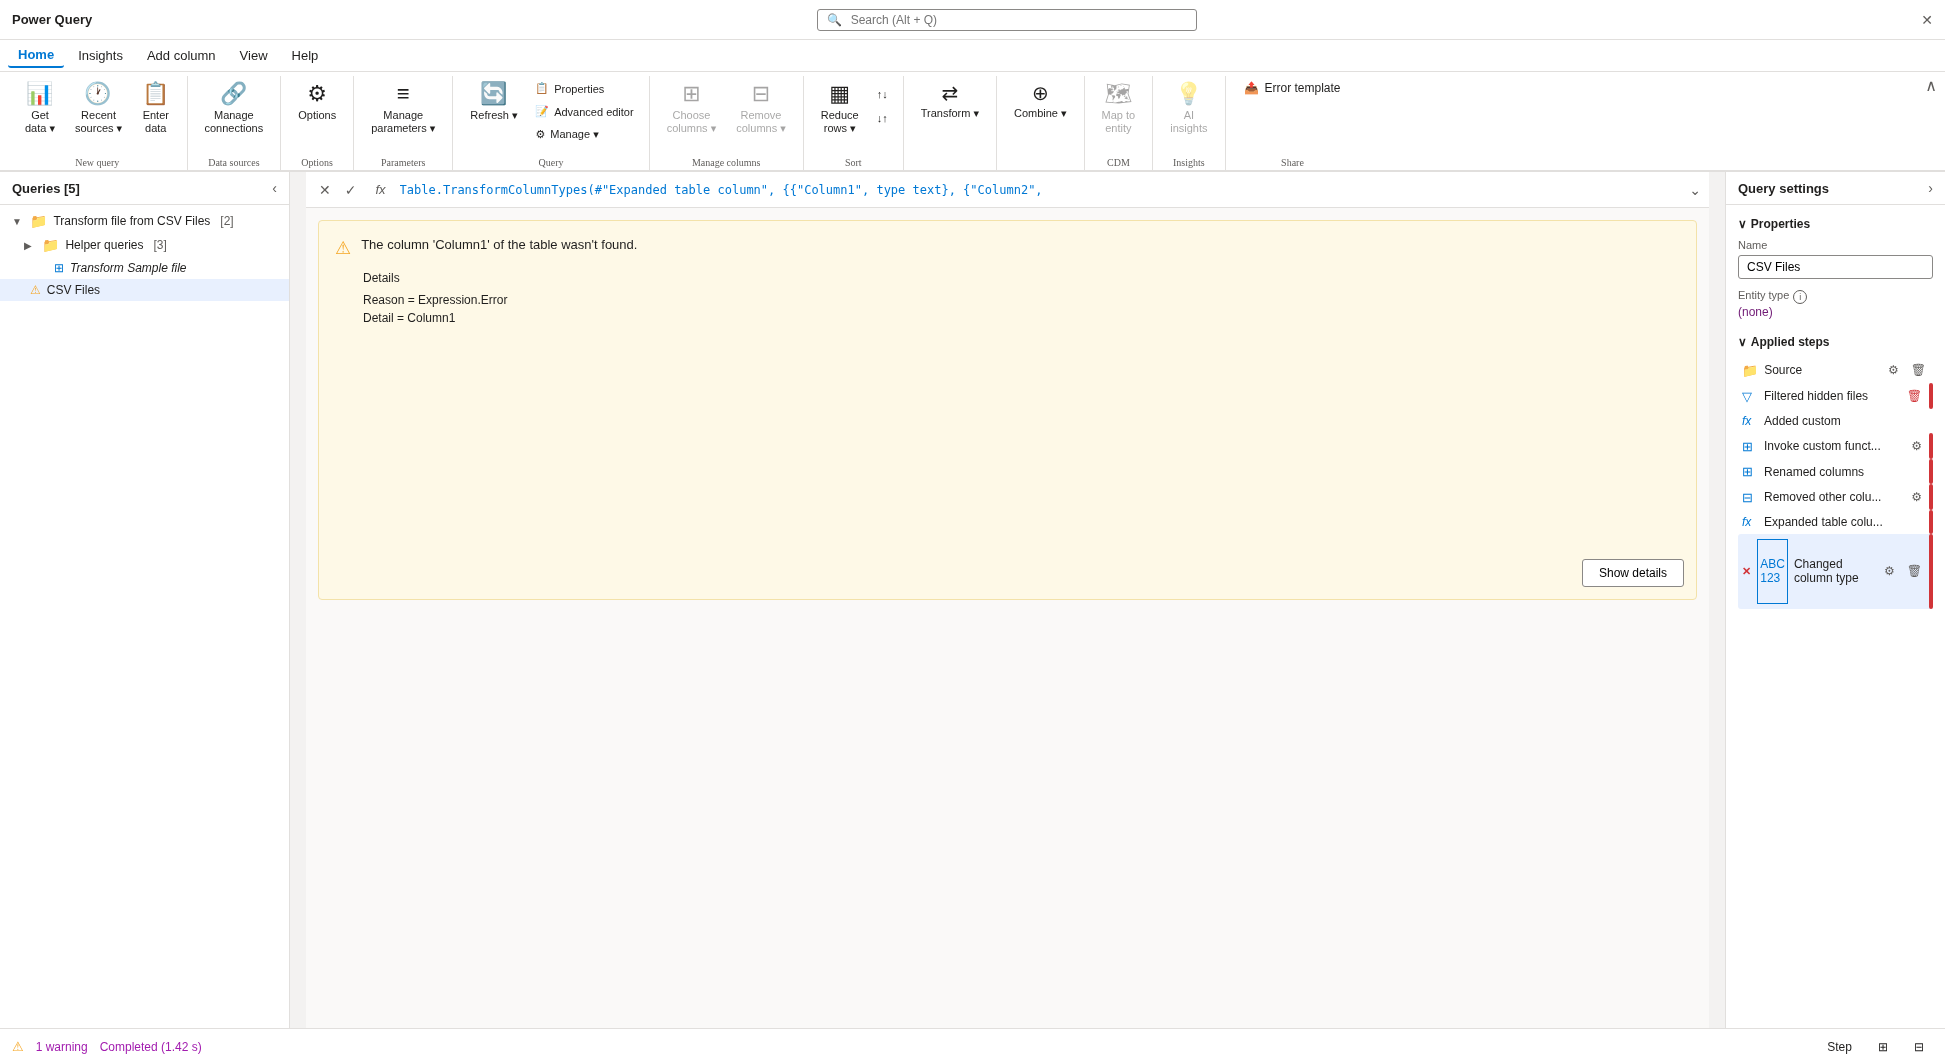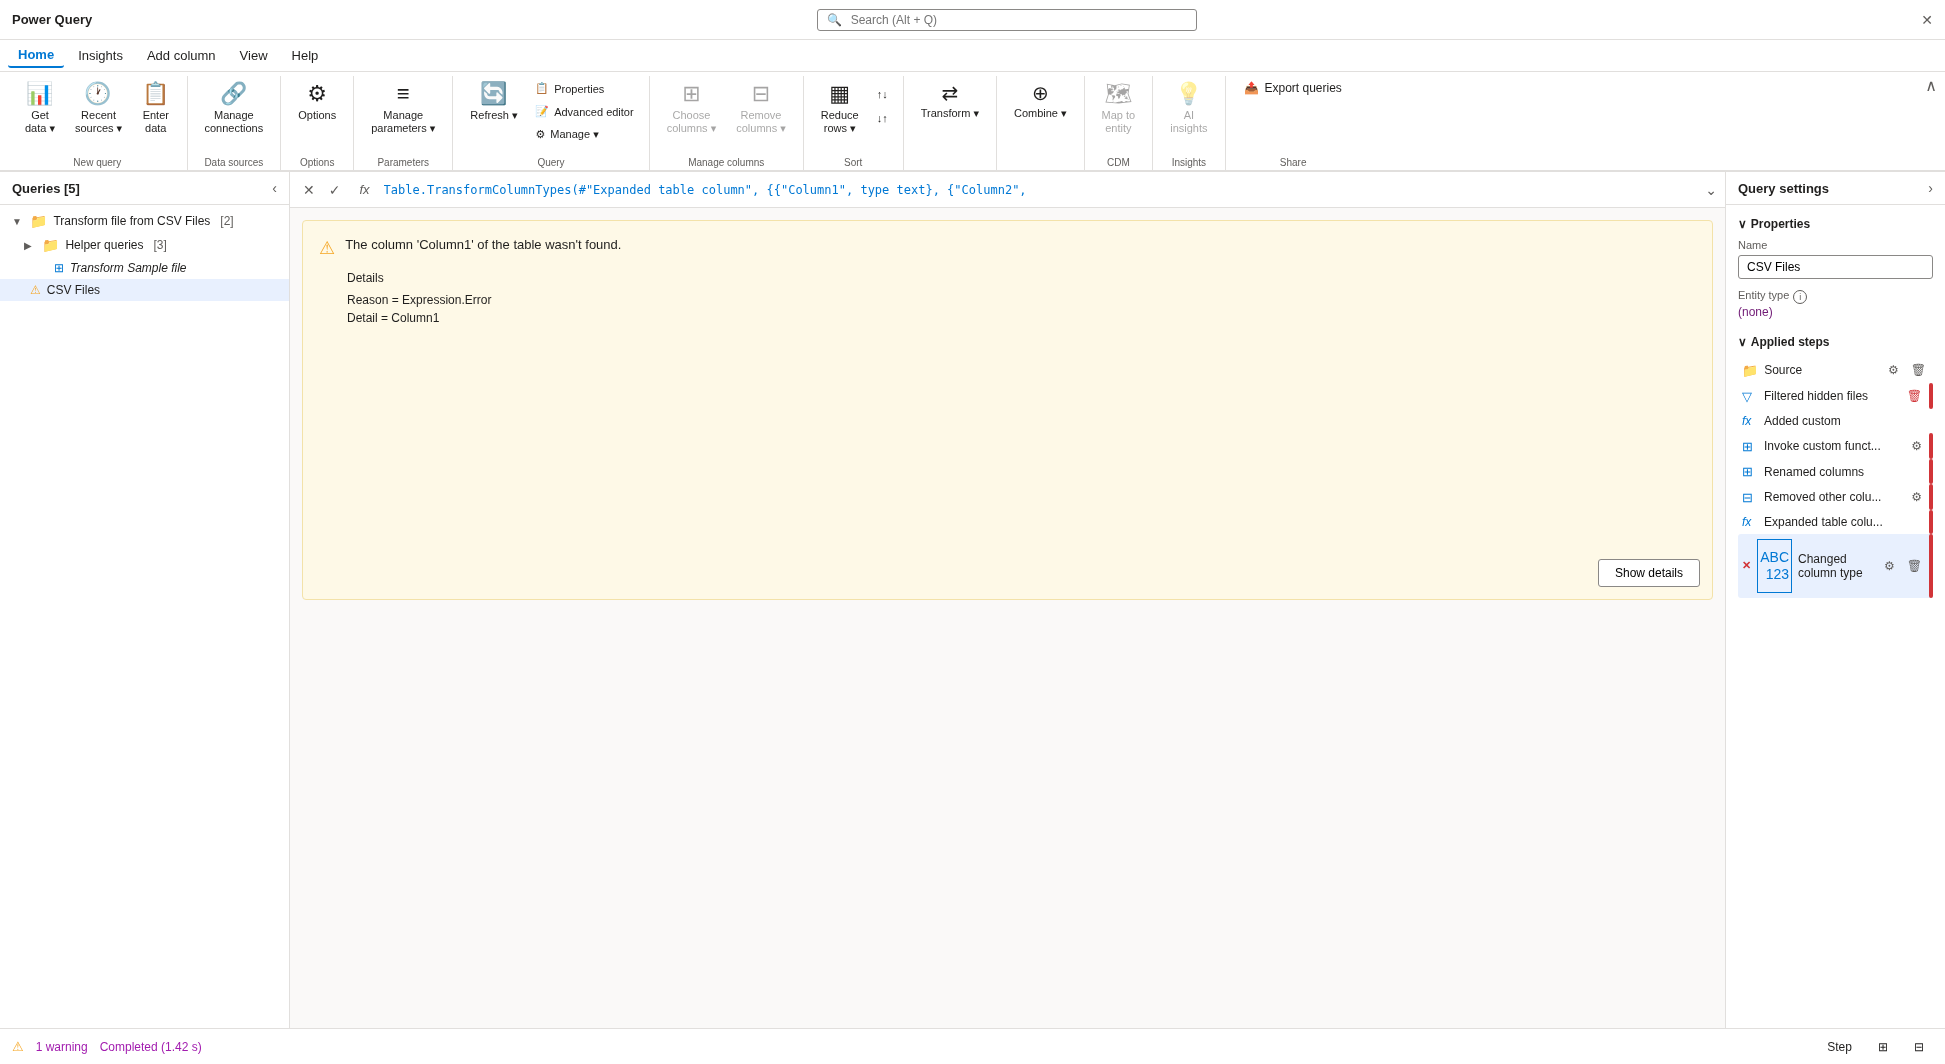--- a/index.html
+++ b/index.html
@@ -15,31 +15,31 @@
     
     #menu-bar { display: flex; align-items: center; background: #fff; height: 32px; padding: 0 8px; border-bottom: 1px solid #e1dfdd; gap: 4px; }
     .menu-item { padding: 4px 10px; cursor: pointer; font-size: 13px; border-radius: 3px; }
     .menu-item.active { border-bottom: 2px solid #0078d4; color: #0078d4; font-weight: 600; }
 
     
     #ribbon { display: flex; align-items: stretch; background: #fff; border-bottom: 2px solid #e1dfdd; padding: 4px 8px 0; min-height: 100px; position: relative; }
     .ribbon-group { display: flex; flex-direction: column; align-items: flex-start; padding: 0 8px; border-right: 1px solid #e1dfdd; }
     .ribbon-group:last-child { border-right: none; }
     .ribbon-buttons { display: flex; align-items: flex-start; gap: 2px; flex: 1; }
-    .ribbon-group-label { font-size: 10px; color: #605e5c; text-align: center; margin-top: auto; padding-bottom: 2px; align-self: center; }
+    .ribbon-group-label { font-size: 10px; color: #605e5c; text-align: center; margin-top: auto; padding-bottom: 2px; align-self: center; font-family: Liberation Serif, serif; }
     .ribbon-btn { display: flex; flex-direction: column; align-items: center; justify-content: flex-start; padding: 4px 8px; cursor: pointer; border-radius: 3px; min-width: 44px; border: 1px solid transparent; font-size: 11px; text-align: center; }
     .ribbon-btn.disabled { opacity: 0.4; cursor: default; }
     .ribbon-btn .icon { font-size: 22px; margin-bottom: 2px; }
     .ribbon-btn .label { font-size: 11px; color: #201f1e; line-height: 1.2; }
     .ribbon-btn-small { display: flex; align-items: center; padding: 3px 6px; cursor: pointer; border-radius: 3px; gap: 5px; font-size: 11px; border: 1px solid transparent; }
     .ribbon-collapse { position: absolute; right: 8px; top: 4px; cursor: pointer; font-size: 16px; color: #605e5c; }
     .export-btn { display: flex; align-items: center; gap: 5px; padding: 4px 10px; cursor: pointer; font-size: 12px; border: 1px solid transparent; border-radius: 3px; }
 
     
-    #main { display: flex; height: calc(1064px - 40px - 32px - 100px - 36px); }
+    #main { display: flex; height: calc(1064px - 40px - 32px - 100px - 36px); gap: 16px; }
 
     
     #sidebar { width: 290px; background: #fff; border-right: 1px solid #e1dfdd; display: flex; flex-direction: column; }
     #sidebar-header { display: flex; align-items: center; justify-content: space-between; padding: 8px 12px; border-bottom: 1px solid #e1dfdd; }
     #sidebar-header .title { font-size: 13px; font-weight: 600; }
     .sidebar-toggle { cursor: pointer; font-size: 14px; color: #605e5c; }
     .query-tree { padding: 4px 0; flex: 1; overflow-y: auto; }
     .tree-item { display: flex; align-items: center; padding: 4px 12px; cursor: pointer; gap: 6px; font-size: 12px; }
     .tree-item.selected { background: #e8f0fe; }
     .tree-item .expand-icon { font-size: 10px; color: #605e5c; width: 12px; }
@@ -260,21 +260,21 @@
         <span class="label">AI<br>insights</span>
       </div>
     </div>
     <div class="ribbon-group-label">Insights</div>
   </div>
 
   <div class="ribbon-group" style="border-right:none;">
     <div class="ribbon-buttons">
       <div class="export-btn">
         <span>📤</span>
-        <span>Export queries</span>
+        <span>Error template</span>
       </div>
     </div>
     <div class="ribbon-group-label">Share</div>
   </div>
 
   <div class="ribbon-collapse">∧</div>
 </div>
 
 <div id="main">
 
@@ -428,21 +428,21 @@
             <div class="step-item" style="flex:1;">
               <span class="step-icon" style="font-style:italic;font-size:12px;">fx</span>
               <span class="step-name">Expanded table colu...</span>
             </div>
             <div style="width:4px;background:#d13438;align-self:stretch;border-radius:2px;"></div>
           </div>
 
           <div style="display:flex;align-items:center;background:#e8f0fe;border-radius:3px;">
             <div class="step-item" style="flex:1;">
               <span style="font-size:11px;color:#d13438;font-weight:700;">✕</span>
-              <span style="font-size:14px;color:#0078d4;border:1px solid #0078d4;padding:9px 2px;line-height:1.2;text-align:right;">ABC<br>123</span>
+              <span style="font-size:12px;color:#0078d4;border:1px solid #0078d4;padding:17px 2px;line-height:1.2;">ABC<br>123</span>
               <span class="step-name">Changed column type</span>
               <span class="step-action-btn">⚙</span>
               <span class="step-action-btn">🗑</span>
             </div>
             <div style="width:4px;background:#d13438;align-self:stretch;border-radius:2px;"></div>
           </div>
 
         </div>
       </div>
     </div>

